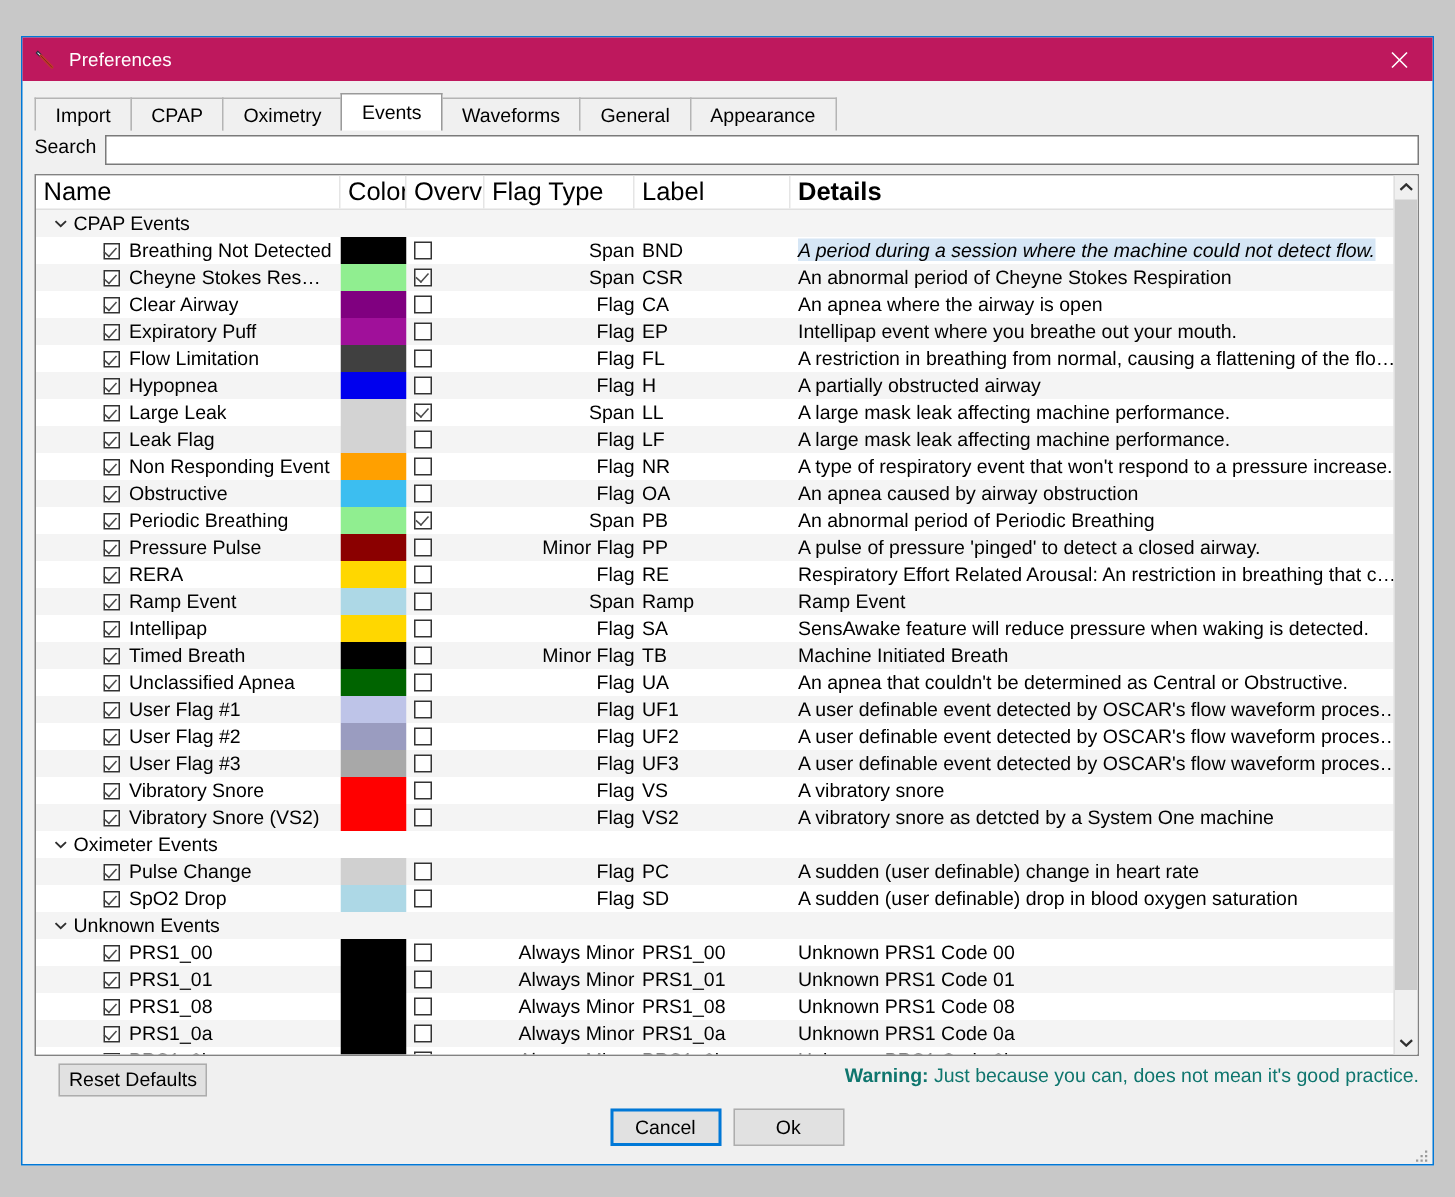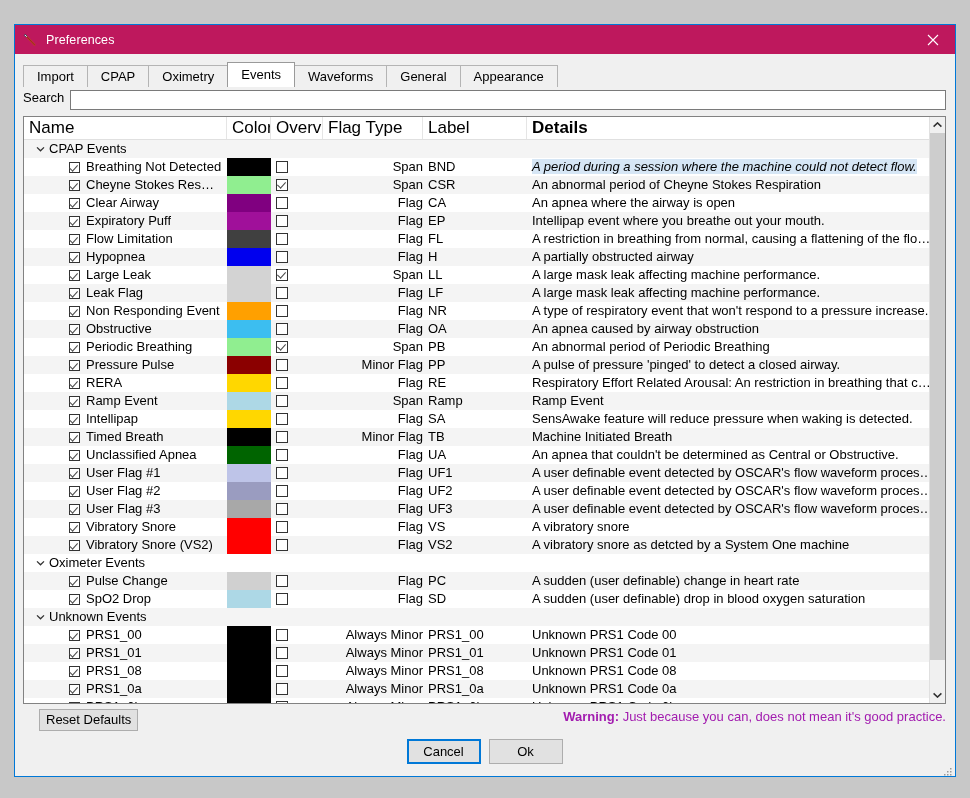--- a/index.html
+++ b/index.html
@@ -328,21 +328,21 @@
     padding: 2px 6px;
     background: #e1e1e1;
     border: 1px solid #adadad;
     color: #000;
     cursor: default;
     line-height: 16px;
   }
   #warning {
     margin-left: auto;
     font-size: 13px;
-    color: #a21caf;
+    color: #0f766e;
     white-space: nowrap;
   }
   #warning b { font-weight: bold; }
 
   #buttonrow {
     margin: 6px 9px 0 8px;
     display: flex;
     justify-content: center;
     gap: 8px;
     flex: none;

